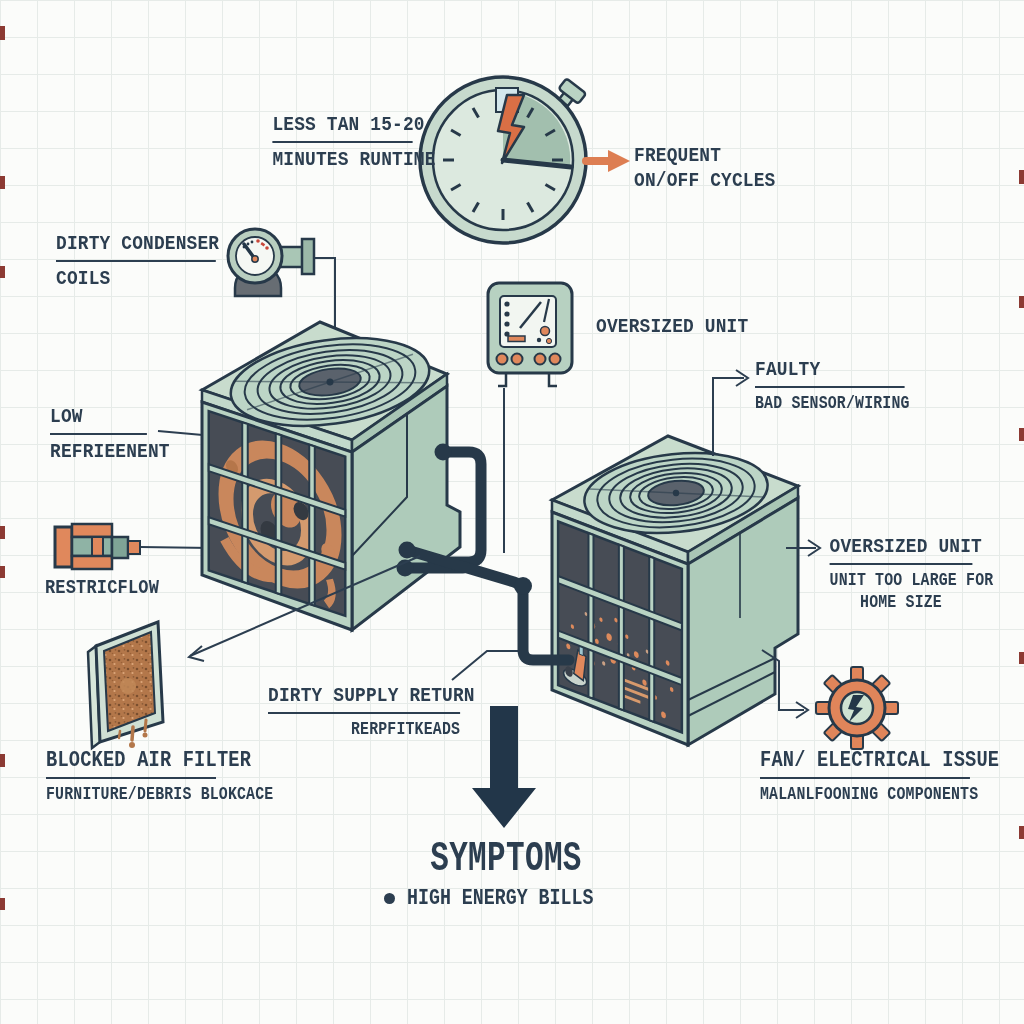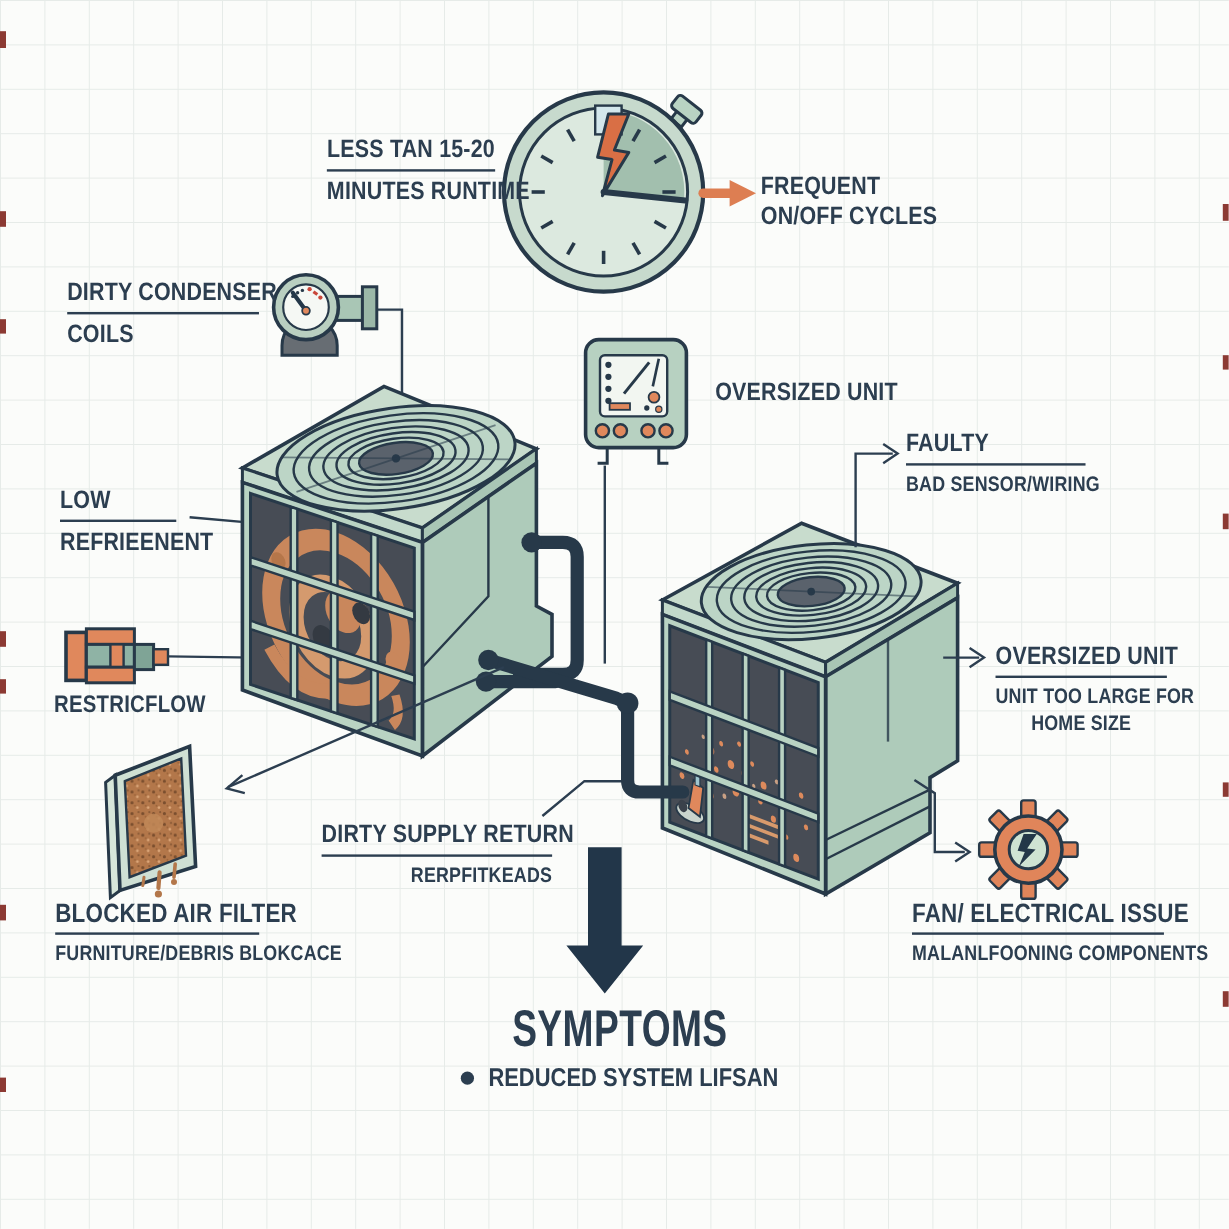--- a/index.html
+++ b/index.html
@@ -5,21 +5,21 @@
   html,body{margin:0;padding:0;}
   body{
     width:1024px;height:1024px;position:relative;overflow:hidden;
     font-family:"Liberation Sans","DejaVu Sans",sans-serif;
     background-color:#fbfcfa;
     background-image:
       linear-gradient(#e6ebe8 1px, transparent 1px),
       linear-gradient(90deg, #e6ebe8 1px, transparent 1px);
     background-size:37px 37px;
   }
-  .stage{position:absolute;inset:0;width:959px;height:1024px;}
+  .stage{position:absolute;inset:0;width:959px;height:1024px;font-family:Liberation Mono, monospace;}
   svg.art{position:absolute;left:0;top:0;}
   .label{position:absolute;color:#2c3e50;font-weight:700;transform:scaleX(.85);transform-origin:left top;}
   .label.center{text-align:center;transform-origin:center top;}
   .label .lt{display:block;font-size:21px;line-height:25px;white-space:nowrap;letter-spacing:.2px;}
   .label .ls{display:block;font-size:17.5px;line-height:22px;white-space:nowrap;letter-spacing:.2px;}
   .label .u{border-bottom:2.5px solid #2c3e50;padding-bottom:4px;margin-bottom:4px;}
   .label .right{text-align:right;}
   .sym-title{position:absolute;left:396px;top:834px;width:220px;text-align:center;
     color:#2c3e50;font-weight:700;font-size:43px;letter-spacing:.5px;
     transform:scaleX(.72);transform-origin:center top;white-space:nowrap;}
@@ -392,17 +392,17 @@
 
 <div class="label" style="left:760px;top:748px;width:247px">
   <span class="lt u" style="font-size:22px">FAN/ ELECTRICAL ISSUE</span>
   <span class="ls">MALANLFOONING COMPONENTS</span>
 </div>
 
 <div class="sym-title">SYMPTOMS</div>
 <ul class="sym-list">
   <li>
     <span class="sym-dot"></span>
-    <span class="sym-text">REDUCED SYSTEM LIFSAN</span>
+    <span class="sym-text">HIGH ENERGY BILLS</span>
   </li>
 </ul>
 
 </div>
 
 </body></html>

